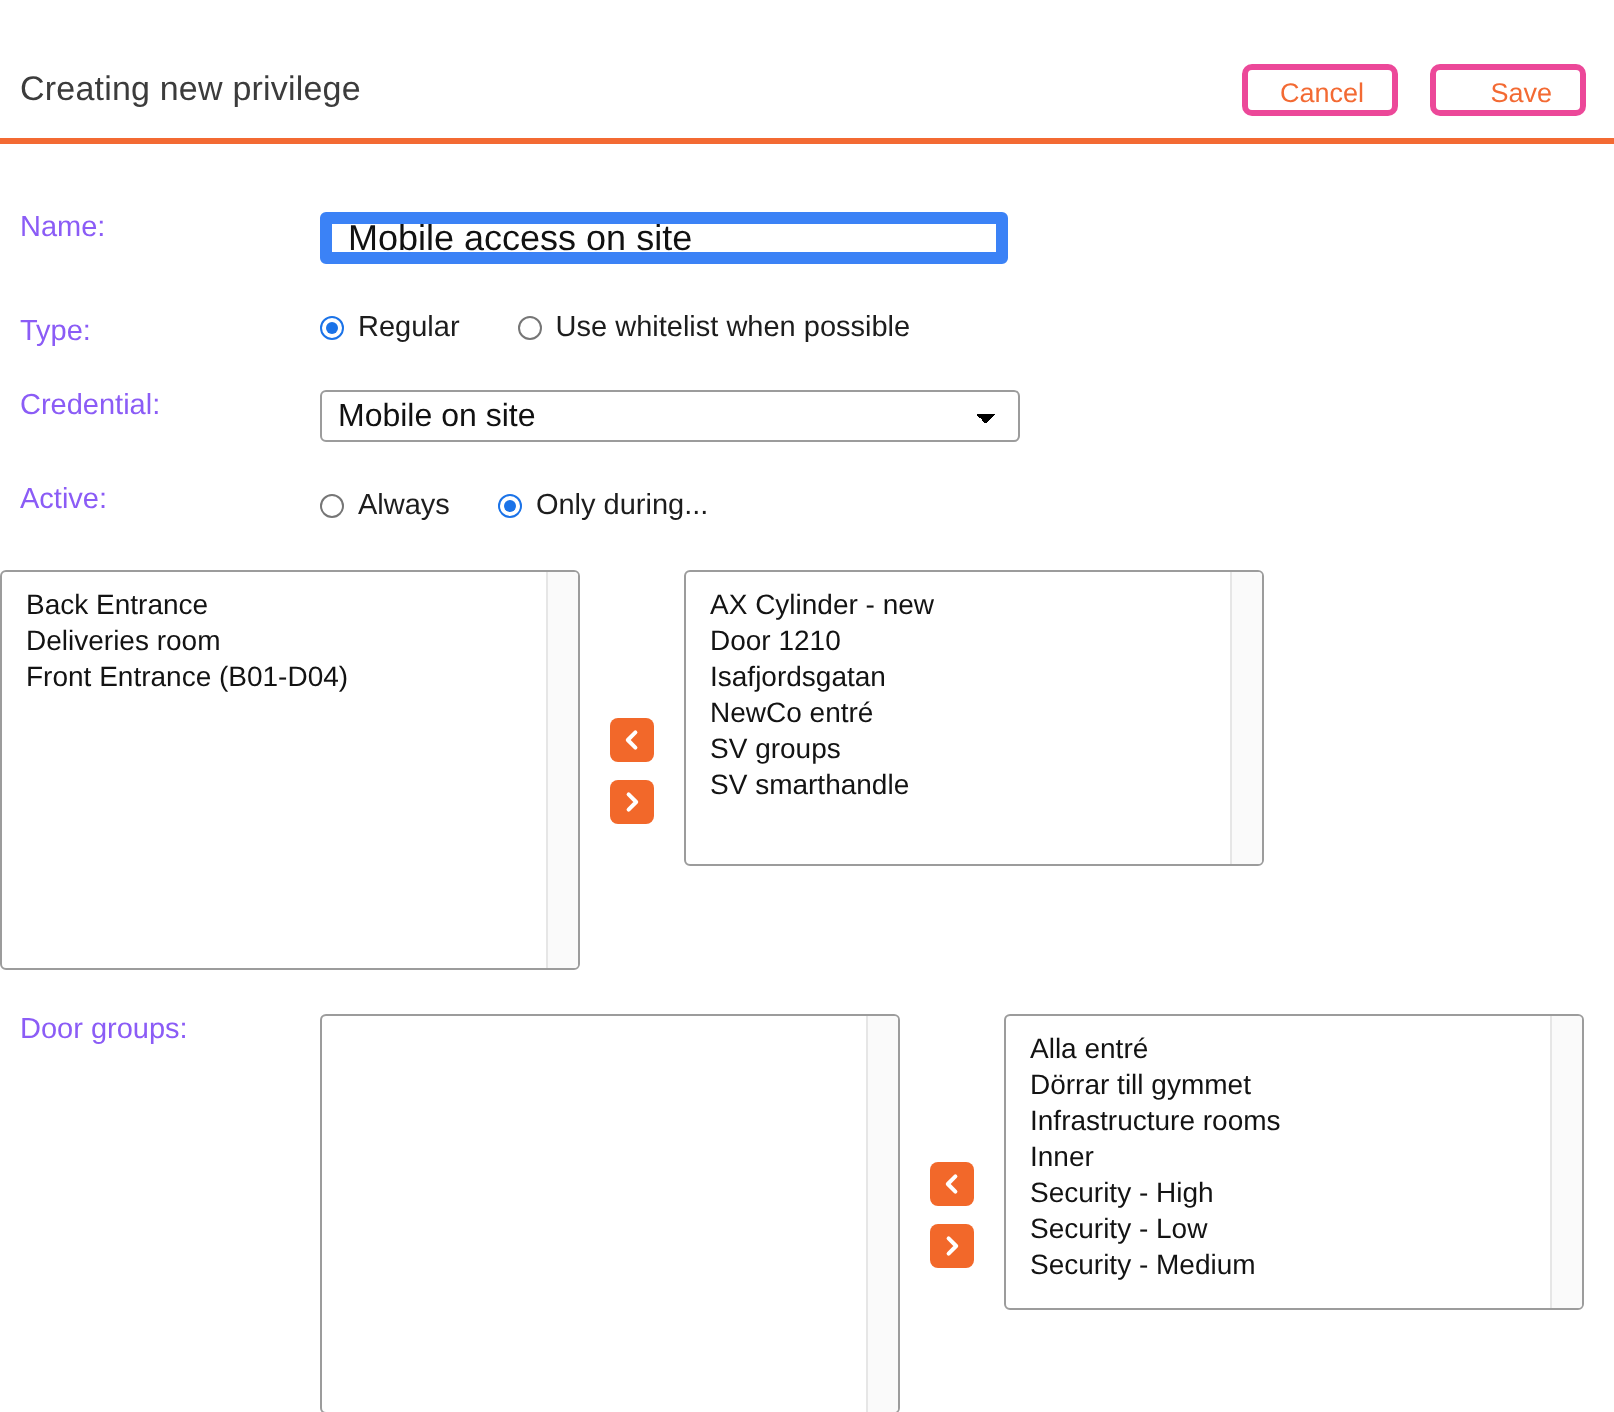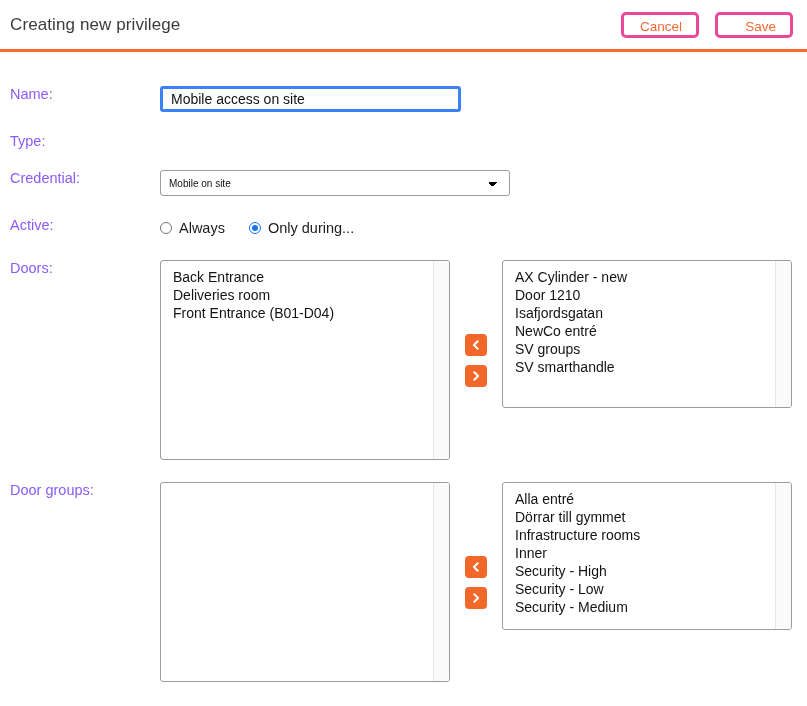--- a/index.html
+++ b/index.html
@@ -19,20 +19,21 @@
   
   .header {
     position: relative;
     height: 49px;
     box-sizing: border-box;
     display: flex;
     align-items: center;
     justify-content: space-between;
     padding: 0 14px 0 10px;
     background: #ffffff;
+    margin-top: 20px;
   }
   .page-title {
     font-size: 17px;
     color: #3c3c3c;
     font-weight: 400;
     letter-spacing: .1px;
   }
   .header-actions {
     display: flex;
     gap: 16px;
@@ -81,40 +82,40 @@
 
   .row-name { margin-top: 34px; }
   .row-type { margin-top: 21px; align-items: flex-end; }
   .row-credential { margin-top: 21px; }
   .row-active { margin-top: 21px; }
   .row-active-select { margin-top: 10px; }
   .row-doors { margin-top: 22px; }
   .row-doorgroups { margin-top: 22px; }
 
   .text-input {
-    width: 301px;
+    width: 344px;
     height: 26px;
     box-sizing: border-box;
-    border: 3px solid #3b82f6;
+    border: 6px solid #3b82f6;
     border-radius: 3px;
     padding: 0 8px;
-    font-size: 14px;
+    font-size: 18px;
     font-family: "Liberation Sans", sans-serif;
     color: #111111;
     background: #ffffff;
     outline: none;
   }
   .select-input {
     width: 350px;
     height: 26px;
     box-sizing: border-box;
     border: 1px solid #9c9c9c;
     border-radius: 3px;
     padding: 0 8px;
-    font-size: 10px;
+    font-size: 16px;
     font-family: "Liberation Sans", sans-serif;
     color: #111111;
     background: #ffffff;
     appearance: none;
     -webkit-appearance: none;
     -moz-appearance: none;
     background-image:
       linear-gradient(45deg, transparent 50%, #000 50%),
       linear-gradient(135deg, #000 50%, transparent 50%);
     background-position:
@@ -250,20 +251,32 @@
 
   <div class="row row-name">
     <div class="label">Name:</div>
     <div class="field">
       <input class="text-input" type="text" value="Mobile access on site" style="">
     </div>
   </div>
 
   <div class="row row-type">
     <div class="label">Type:</div>
+    <div class="field">
+      <div class="radio-group wide">
+        <label class="radio-item">
+          <span class="radio-dot checked"></span>
+          <span class="radio-label">Regular</span>
+        </label>
+        <label class="radio-item">
+          <span class="radio-dot"></span>
+          <span class="radio-label">Use whitelist when possible</span>
+        </label>
+      </div>
+    </div>
   </div>
 
   <div class="row row-credential">
     <div class="label">Credential:</div>
     <div class="field">
       <select class="select-input">
         <option>Mobile on site</option>
       </select>
     </div>
   </div>
@@ -279,21 +292,20 @@
         <label class="radio-item">
           <span class="radio-dot checked"></span>
           <span class="radio-label">Only during...</span>
         </label>
       </div>
     </div>
   </div>
 
 
   <div class="row row-doors">
-    <div class="label">Doors:</div>
     <div class="field">
       <div class="dual">
 
         <div class="listbox list-left">
           <div class="items">
             <div class="list-item">Back Entrance</div>
             <div class="list-item">Deliveries room</div>
             <div class="list-item">Front Entrance (B01-D04)</div>
           </div>
           <div class="scrolltrack"></div>

